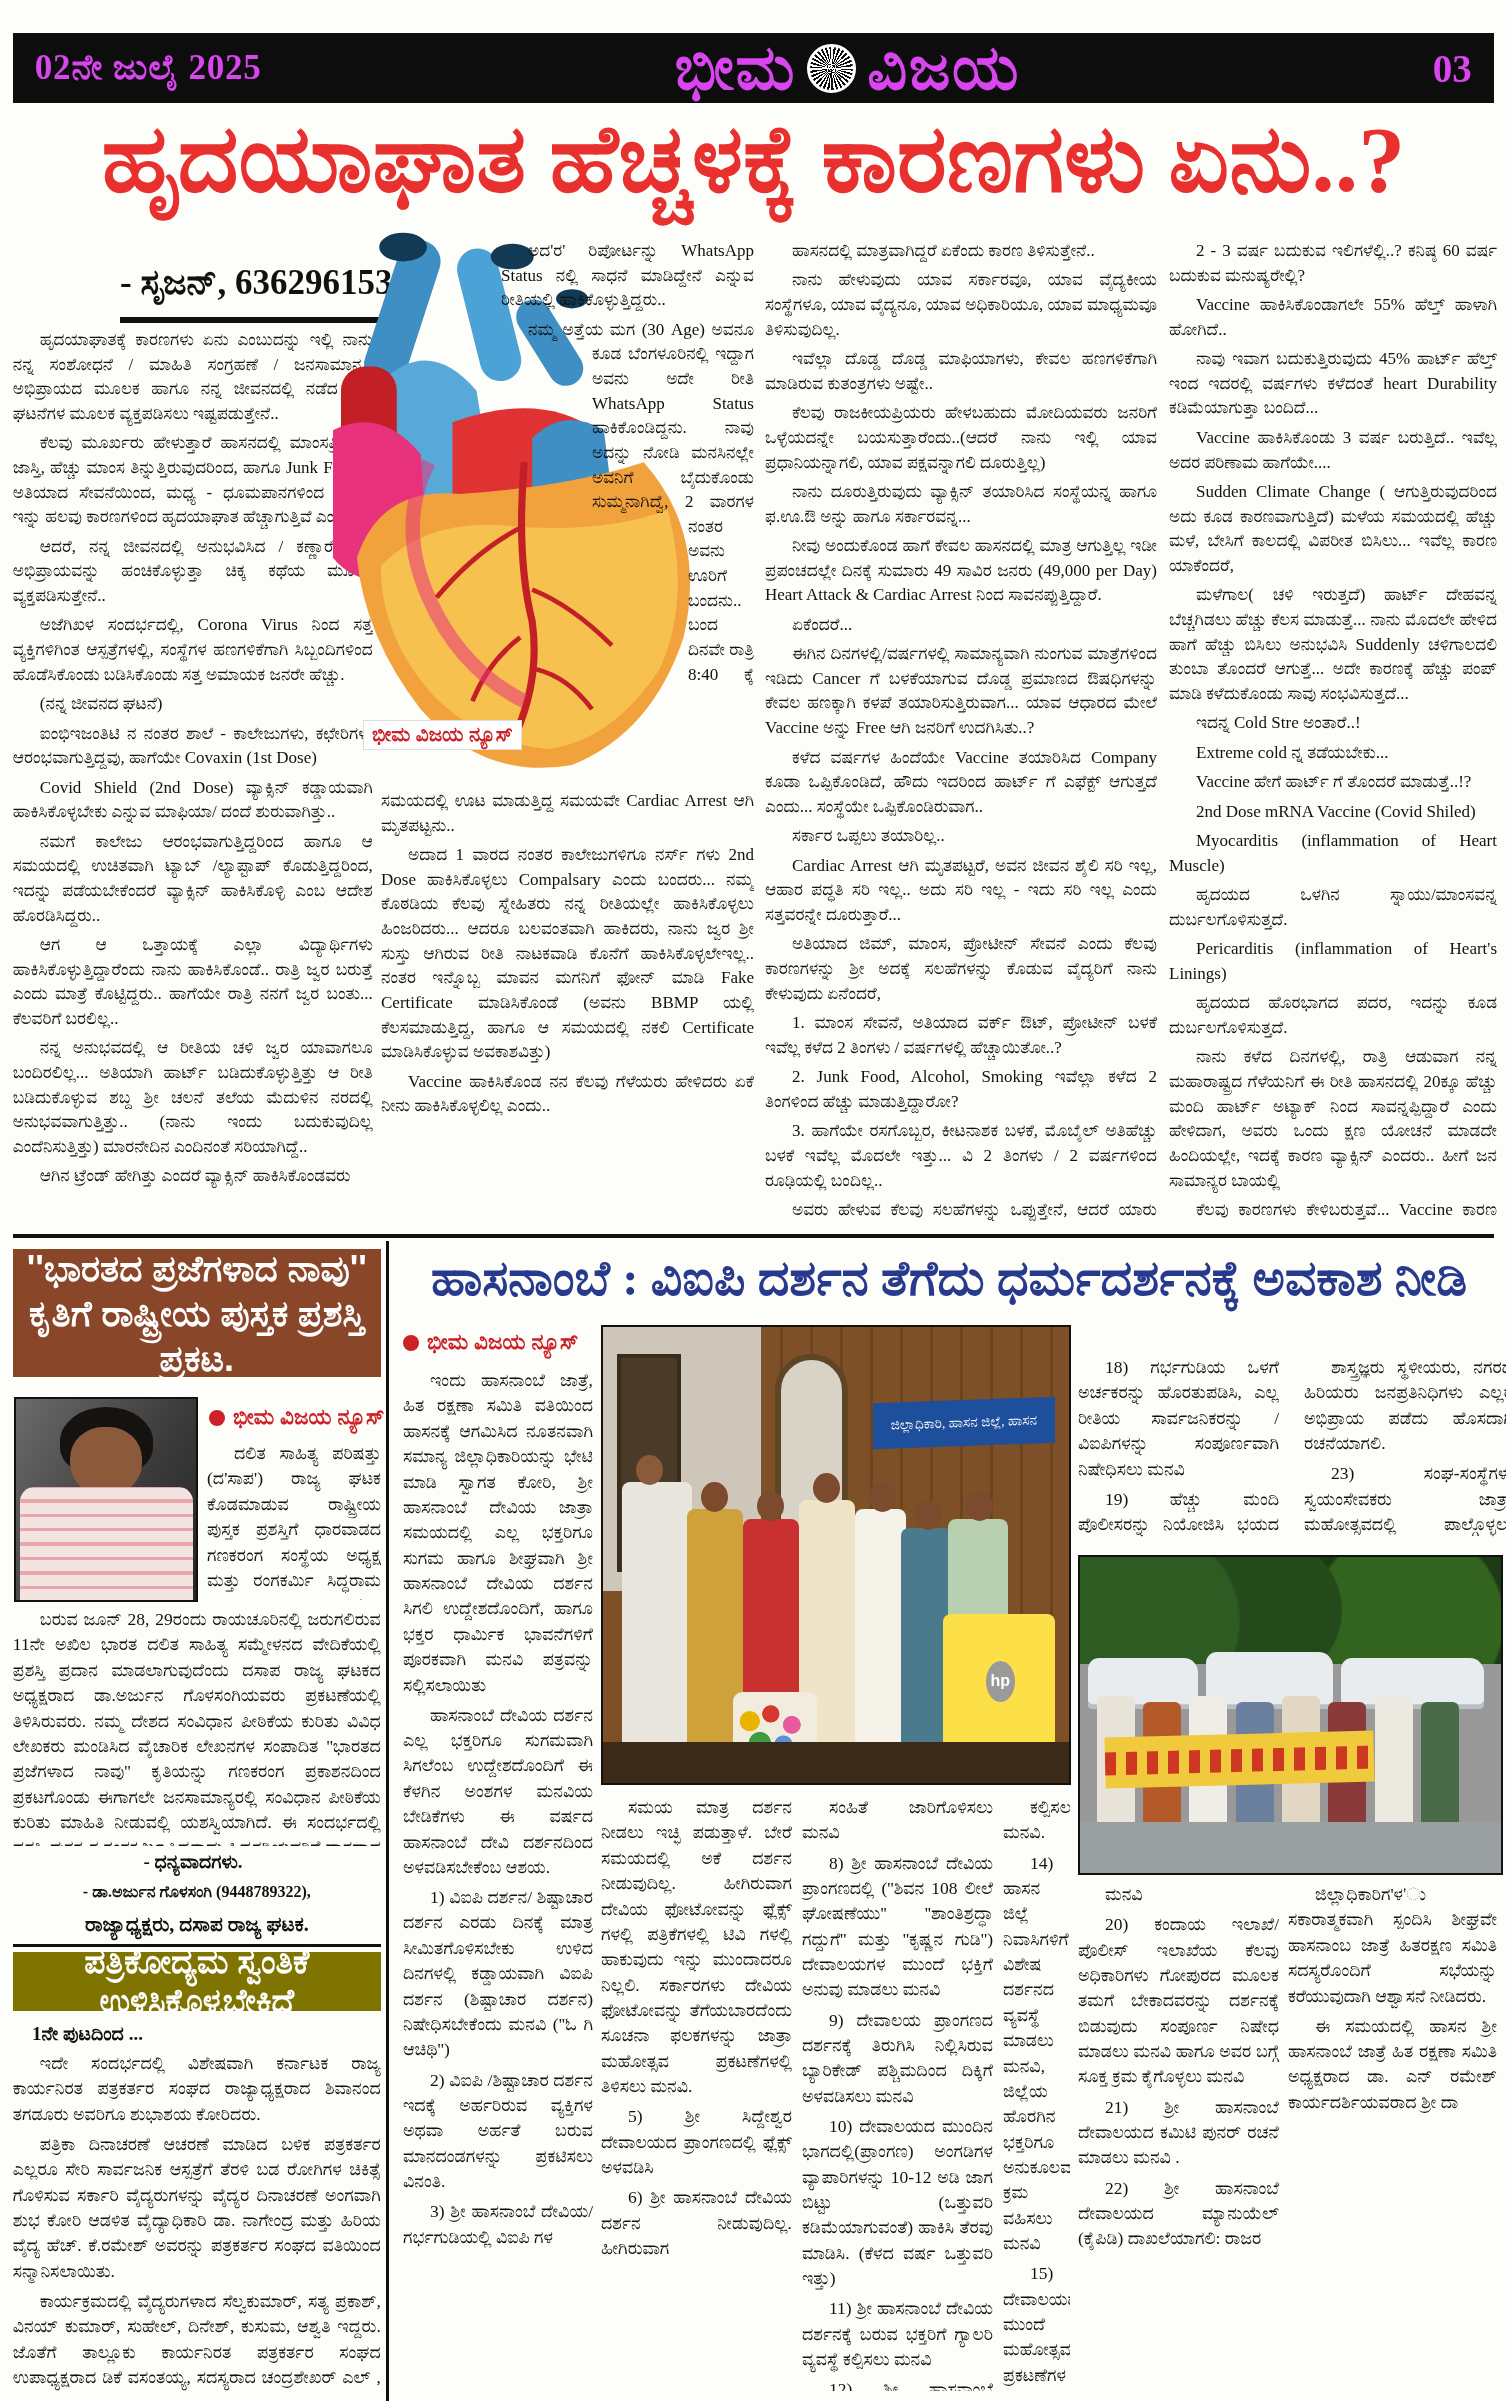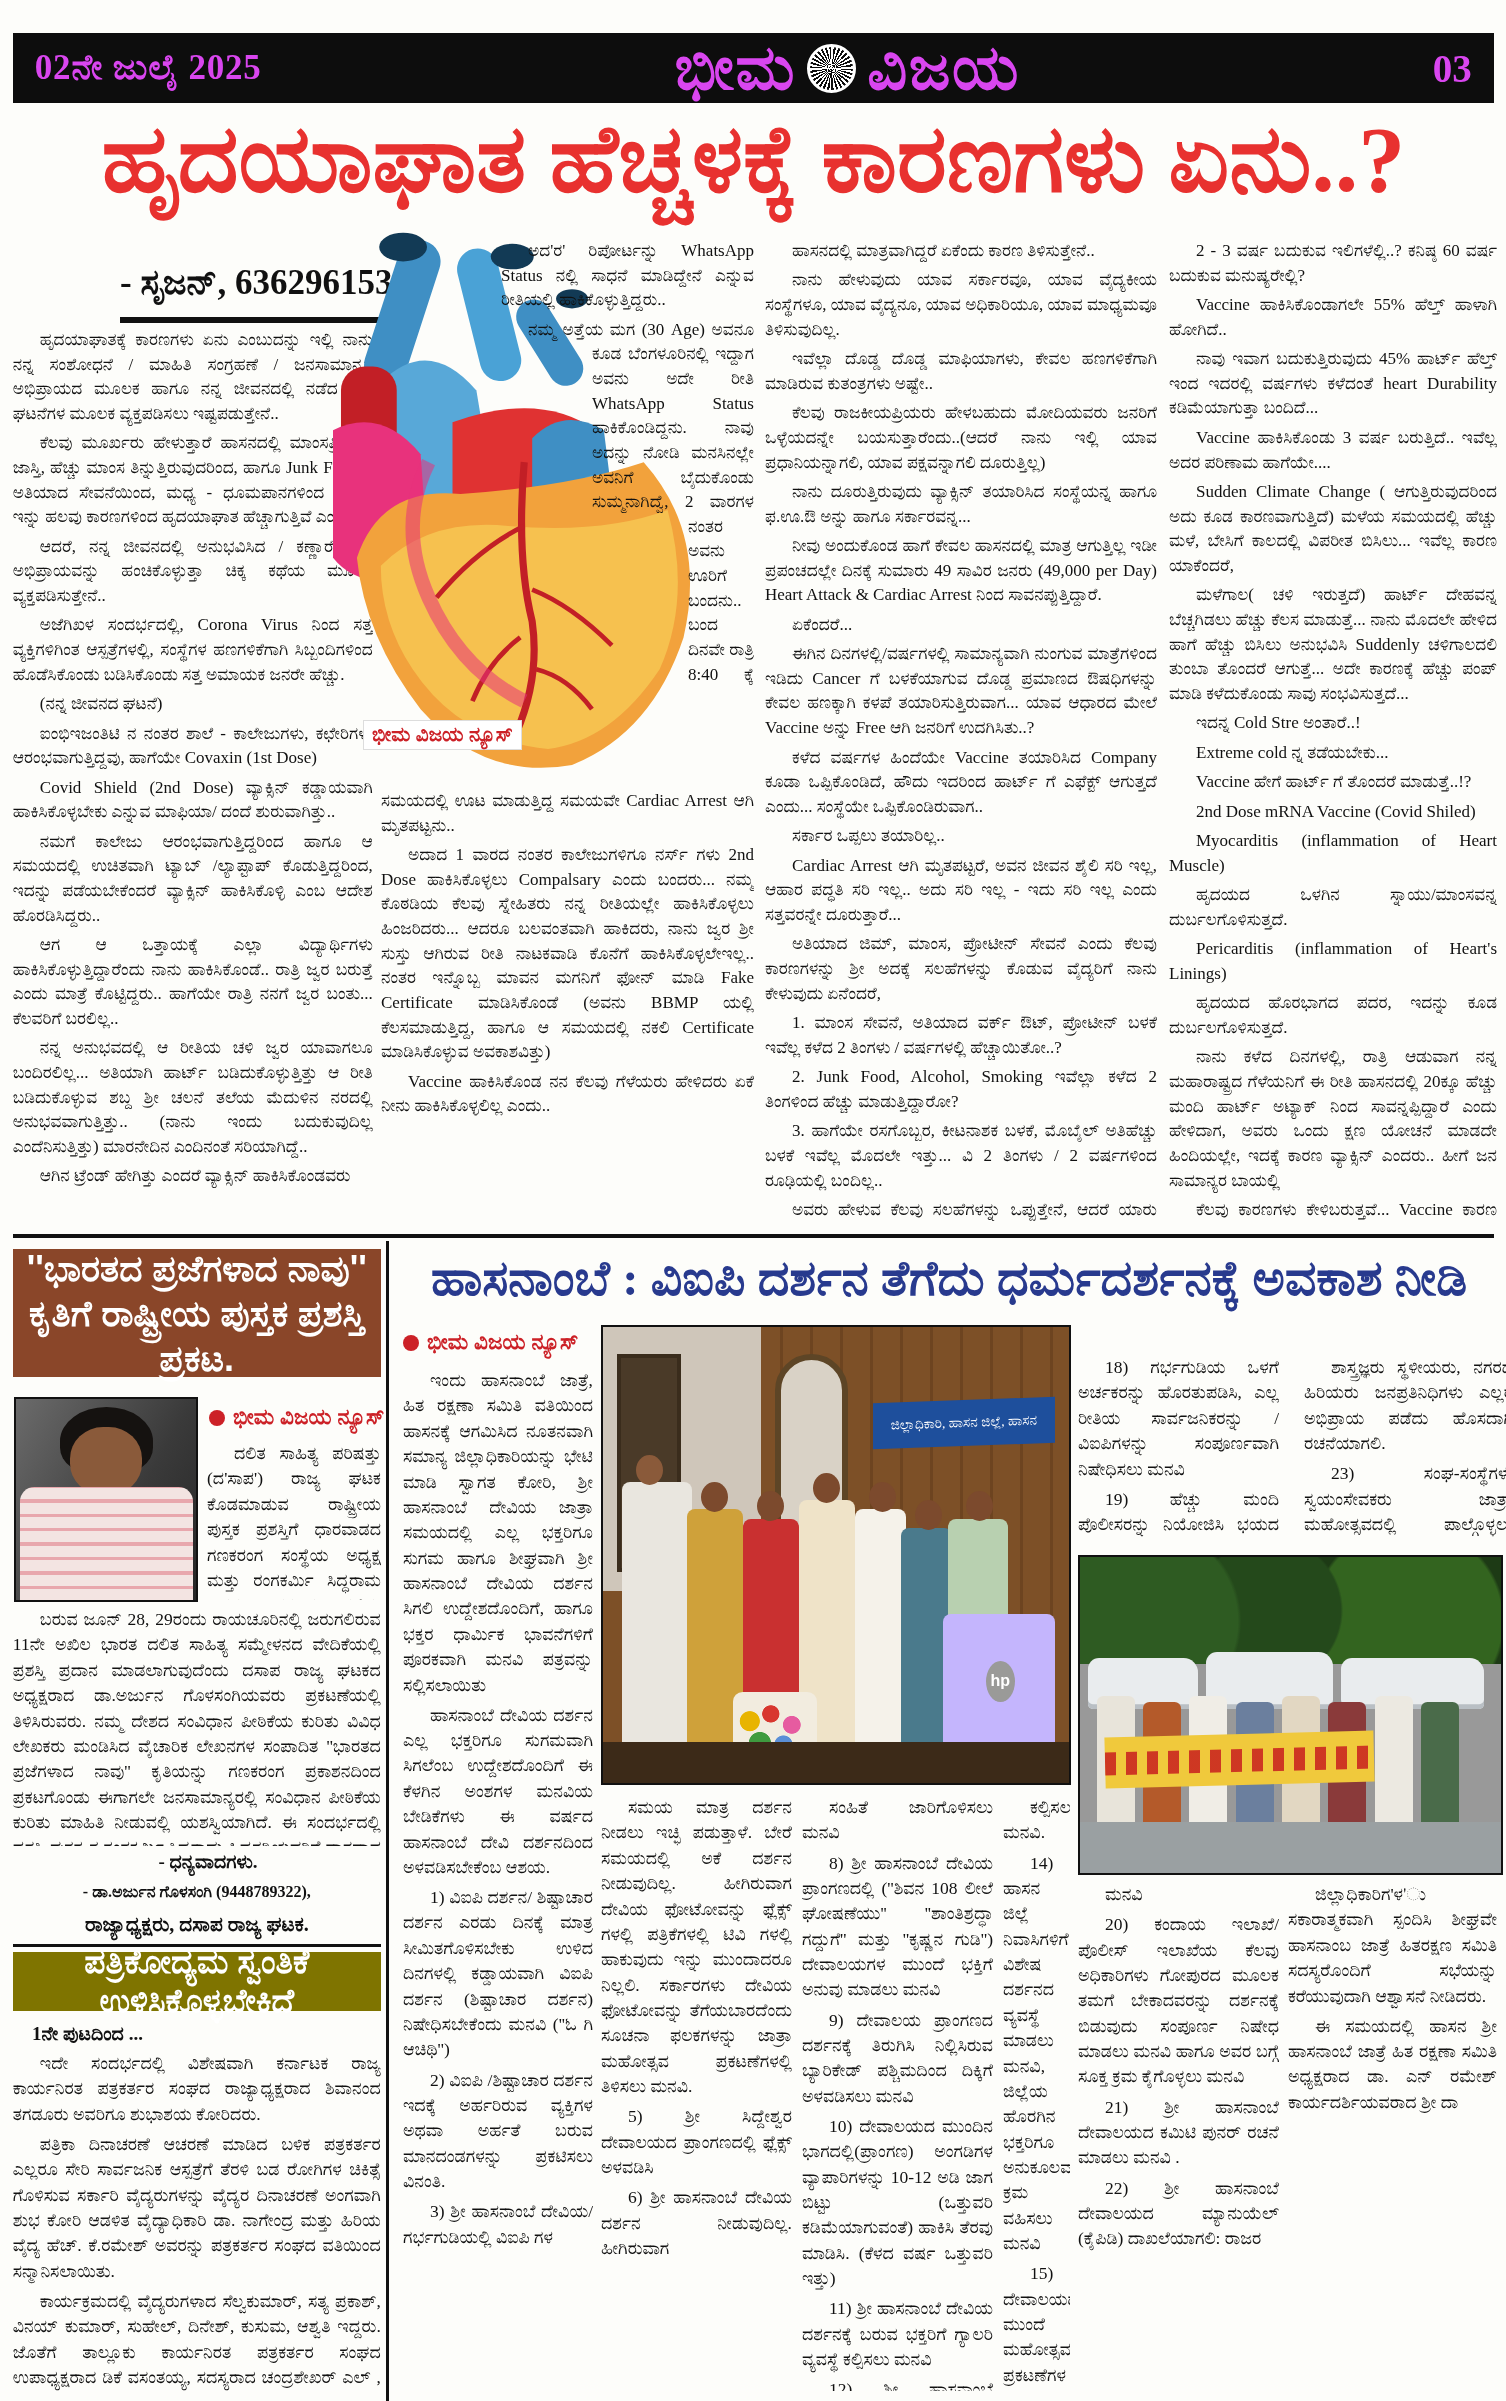--- a/index.html
+++ b/index.html
@@ -51,21 +51,21 @@
   .ph1-bg{position:absolute;inset:0;background:
       repeating-linear-gradient(90deg,#7d5027 0 27px,#6d4420 27px 30px),linear-gradient(#8a5a30,#6f4522);}
   .ph1-wall{position:absolute;left:0;top:0;width:34%;height:58%;background:#cfc6ba;}
   .ph1-win{position:absolute;left:3%;top:6%;width:12%;height:46%;background:#4a3category0;background:#4a3a28;border:4.8px solid #3a2c1c;}
   .ph1-arch{position:absolute;left:37%;top:6%;width:13%;height:40%;background:#d9d2c6;border:6.4px solid #5d4526;border-radius:96px 96px 0 0;}
   .ph1-sign{position:absolute;left:58%;top:16%;width:39%;height:10%;background:#1e4f9c;transform:skewY(-2deg);
       color:#fff;font-size:13.6px;display:flex;align-items:center;justify-content:center;white-space:nowrap;overflow:hidden;}
   .fig{position:absolute;border-radius:8px 8px 0 0;}
   .head{position:absolute;width:27px;height:30px;border-radius:50%;background:#7c4a2d;}
   .ph1-desk{position:absolute;left:0;bottom:0;width:100%;height:9%;background:#3c2a18;}
-  .monitor{position:absolute;right:3%;bottom:7%;width:24%;height:30%;background:#c4b5fd;border-radius:8px;}
+  .monitor{position:absolute;right:3%;bottom:7%;width:24%;height:30%;background:#fde047;border-radius:8px;}
   .hp{position:absolute;left:38%;top:34%;width:26%;height:30%;border-radius:50%;background:#9a9a98;
       color:#fff;font-family:"Liberation Sans",sans-serif;font-weight:bold;font-size:16px;display:flex;align-items:center;justify-content:center;}
   .flowers{position:absolute;left:28%;bottom:4%;width:18%;height:16%;
       background:radial-gradient(circle at 20% 40%,#e8b400 0 12%,transparent 13%),
       radial-gradient(circle at 45% 30%,#d8372f 0 12%,transparent 13%),
       radial-gradient(circle at 70% 45%,#e65ba0 0 12%,transparent 13%),
       radial-gradient(circle at 32% 70%,#3f9b3f 0 14%,transparent 15%),
       radial-gradient(circle at 60% 72%,#5b8fd6 0 12%,transparent 13%),#f2ecdf;border-radius:9.6px;}
   
   .ph2-trees{position:absolute;left:0;top:0;width:100%;height:34%;background:
@@ -204,21 +204,21 @@
   <div class="newstag" style="left:209px;top:1405px;">
     <span class="dot"></span>
     <span>ಭೀಮ ವಿಜಯ ನ್ಯೂಸ್</span>
   </div>
   <div class="col" style="left:207px;top:1441px;width:174px;height:159px;font-size:17.5px;">
       <p>ದಲಿತ ಸಾಹಿತ್ಯ ಪರಿಷತ್ತು (ದ'ಸಾಪ') ರಾಜ್ಯ ಘಟಕ ಕೊಡಮಾಡುವ ರಾಷ್ಟ್ರೀಯ ಪುಸ್ತಕ ಪ್ರಶಸ್ತಿಗೆ ಧಾರವಾಡದ ಗಣಕರಂಗ ಸಂಸ್ಥೆಯ ಅಧ್ಯಕ್ಷ ಮತ್ತು ರಂಗಕರ್ಮಿ ಸಿದ್ಧರಾಮ ಹಿಪ್ಪರಗಿ ಅವರ ಸಂಪಾದನೆಯ ಕೃತಿ ''ಭಾರತದ ಪ್ರಜೆಗಳಾದ ನಾವು'' ಆಯ್ಕೆಯಾಗಿದೆ.</p>
     </div>
   <div class="col" style="left:12.8px;top:1607px;width:368px;height:239px;font-size:17.5px;">
       <p>ಬರುವ ಜೂನ್ 28, 29ರಂದು ರಾಯಚೂರಿನಲ್ಲಿ ಜರುಗಲಿರುವ 11ನೇ ಅಖಿಲ ಭಾರತ ದಲಿತ ಸಾಹಿತ್ಯ ಸಮ್ಮೇಳನದ ವೇದಿಕೆಯಲ್ಲಿ ಪ್ರಶಸ್ತಿ ಪ್ರದಾನ ಮಾಡಲಾಗುವುದೆಂದು ದಸಾಪ ರಾಜ್ಯ ಘಟಕದ ಅಧ್ಯಕ್ಷರಾದ ಡಾ.ಅರ್ಜುನ ಗೊಳಸಂಗಿಯವರು ಪ್ರಕಟಣೆಯಲ್ಲಿ ತಿಳಿಸಿರುವರು. ನಮ್ಮ ದೇಶದ ಸಂವಿಧಾನ ಪೀಠಿಕೆಯ ಕುರಿತು ವಿವಿಧ ಲೇಖಕರು ಮಂಡಿಸಿದ ವೈಚಾರಿಕ ಲೇಖನಗಳ ಸಂಪಾದಿತ ''ಭಾರತದ ಪ್ರಜೆಗಳಾದ ನಾವು'' ಕೃತಿಯನ್ನು ಗಣಕರಂಗ ಪ್ರಕಾಶನದಿಂದ ಪ್ರಕಟಗೊಂಡು ಈಗಾಗಲೇ ಜನಸಾಮಾನ್ಯರಲ್ಲಿ ಸಂವಿಧಾನ ಪೀಠಿಕೆಯ ಕುರಿತು ಮಾಹಿತಿ ನೀಡುವಲ್ಲಿ ಯಶಸ್ವಿಯಾಗಿದೆ. ಈ ಸಂದರ್ಭದಲ್ಲಿ ಪ್ರಶಸ್ತಿ ಪುರಸ್ಕೃತ ರಂಗಕರ್ಮಿ ಸಿದ್ಧರಾಮ ಹಿಪ್ಪರಗಿಯವರಿಗೆ ಧಾರವಾಡ ಜಿಲ್ಲಾ ದಲಿತ ಸಾಹಿತ್ಯ ಪರಿಷತ್ತಿನ ಅಧ್ಯಕ್ಷರಾದ ಡಾ.ಶ್ರದ್ಧಾ ಬೆಳದಡಿ ಮತ್ತು ಸದಸ್ಯರಾದ ಮಂಜುನಾಥ ಎಂ. ಸೇರಿದಂತೆ ಗಣಕರಂಗ ಸಂಸ್ಥೆಯ ಒಡನಾಡಿಗಳು, ಹಿತೈಷಿಗಳು, ಸ್ನೇಹಿತರು, ಗುರು-ಹಿರಿಯರು ಅಭಿನಂದನೆಗಳನ್ನು ತಿಳಿಸಿದ್ದಾರೆ.</p>
     </div>
-  <div class="col signoff" style="left:24px;top:1848px;width:368px;height:32px;font-size:19px;text-align:center;">- ಧನ್ಯವಾದಗಳು.</div>
+  <div class="col signoff" style="left:9px;top:1848px;width:368px;height:32px;font-size:19px;text-align:center;">- ಧನ್ಯವಾದಗಳು.</div>
   <div class="col author-line" style="left:12.8px;top:1880px;width:368px;height:32px;font-size:16px;">- ಡಾ.ಅರ್ಜುನ ಗೊಳಸಂಗಿ (9448789322),</div>
   <div class="col author-line" style="left:12.8px;top:1910px;width:368px;height:32px;font-size:20px;">ರಾಜ್ಯಾಧ್ಯಕ್ಷರು, ದಸಾಪ ರಾಜ್ಯ ಘಟಕ.</div>
 
   <div class="hrule" style="left:12.8px;top:1944px;width:368px;height:3.2px;"></div>
   <div class="box-head olive" style="left:12.8px;top:1952px;width:368px;height:59px;font-size:33px;">ಪತ್ರಿಕೋದ್ಯಮ ಸ್ವಂತಿಕೆ ಉಳಿಸಿಕೊಳ್ಳಬೇಕಿದೆ</div>
   <div class="col small-note" style="left:32px;top:2020px;width:343px;height:29px;font-size:19px;">1ನೇ ಪುಟದಿಂದ ...</div>
   <div class="col" style="left:12.8px;top:2051px;width:368px;height:341px;font-size:17.5px;">
       <p>ಇದೇ ಸಂದರ್ಭದಲ್ಲಿ ವಿಶೇಷವಾಗಿ ಕರ್ನಾಟಕ ರಾಜ್ಯ ಕಾರ್ಯನಿರತ ಪತ್ರಕರ್ತರ ಸಂಘದ ರಾಜ್ಯಾಧ್ಯಕ್ಷರಾದ ಶಿವಾನಂದ ತಗಡೂರು ಅವರಿಗೂ ಶುಭಾಶಯ ಕೋರಿದರು.</p>
       <p>ಪತ್ರಿಕಾ ದಿನಾಚರಣೆ ಆಚರಣೆ ಮಾಡಿದ ಬಳಿಕ ಪತ್ರಕರ್ತರ ಎಲ್ಲರೂ ಸೇರಿ ಸಾರ್ವಜನಿಕ ಆಸ್ಪತ್ರೆಗೆ ತೆರಳಿ ಬಡ ರೋಗಿಗಳ ಚಿಕಿತ್ಸೆ ಗೊಳಿಸುವ ಸರ್ಕಾರಿ ವೈದ್ಯರುಗಳನ್ನು ವೈದ್ಯರ ದಿನಾಚರಣೆ ಅಂಗವಾಗಿ ಶುಭ ಕೋರಿ ಆಡಳಿತ ವೈದ್ಯಾಧಿಕಾರಿ ಡಾ. ನಾಗೇಂದ್ರ ಮತ್ತು ಹಿರಿಯ ವೈದ್ಯ ಹೆಚ್. ಕೆ.ರಮೇಶ್ ಅವರನ್ನು ಪತ್ರಕರ್ತರ ಸಂಘದ ವತಿಯಿಂದ ಸನ್ಮಾನಿಸಲಾಯಿತು.</p>
       <p>ಕಾರ್ಯಕ್ರಮದಲ್ಲಿ ವೈದ್ಯರುಗಳಾದ ಸೆಲ್ವಕುಮಾರ್, ಸತ್ಯ ಪ್ರಕಾಶ್, ವಿನಯ್ ಕುಮಾರ್, ಸುಹೇಲ್, ದಿನೇಶ್, ಕುಸುಮ, ಆಶ್ವತಿ ಇದ್ದರು. ಜೊತೆಗೆ ತಾಲ್ಲೂಕು ಕಾರ್ಯನಿರತ ಪತ್ರಕರ್ತರ ಸಂಘದ ಉಪಾಧ್ಯಕ್ಷರಾದ ಡಿಕೆ ವಸಂತಯ್ಯ, ಸದಸ್ಯರಾದ ಚಂದ್ರಶೇಖರ್ ಎಲ್ , ಅಭಿಲಾಶ್, ಹೆಚ್.ಸಿ.ಎನ್.ಚಂದ್ರು, ಕೃಷ್ಣ, ವಿಶ್ವನಾಥ್, ಧನಂಜಯ ಪ್ರದೀಪ್, ಉಪಸ್ಥಿತರಿದ್ದರು.</p>

